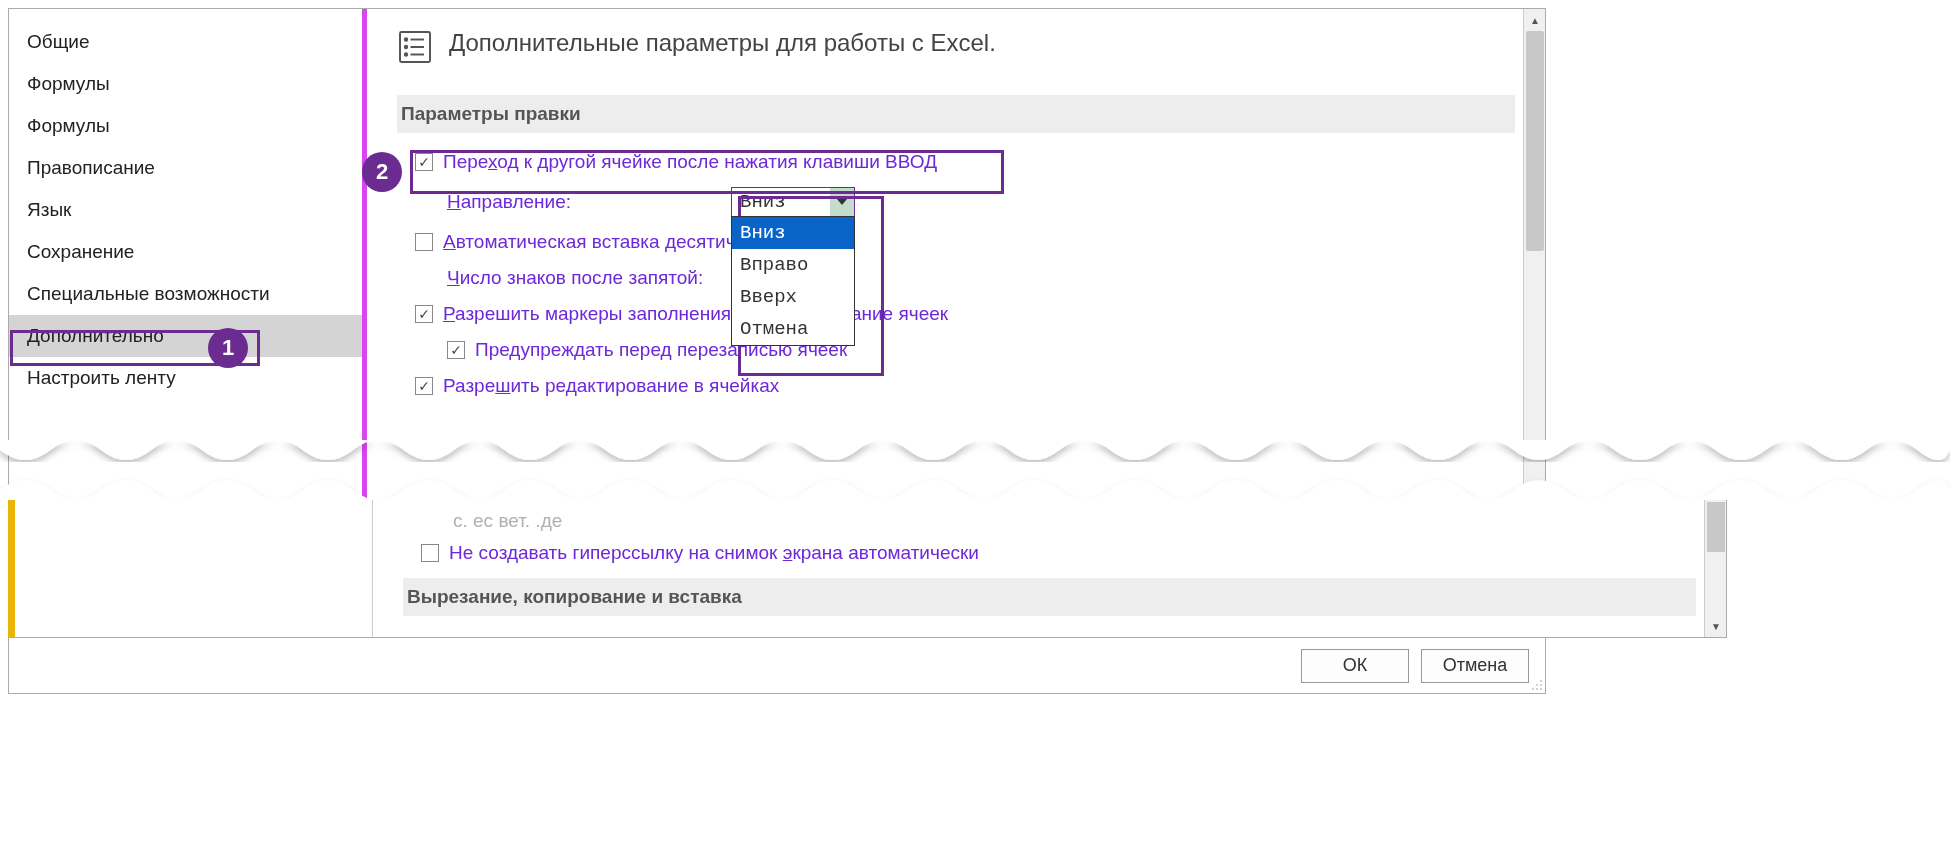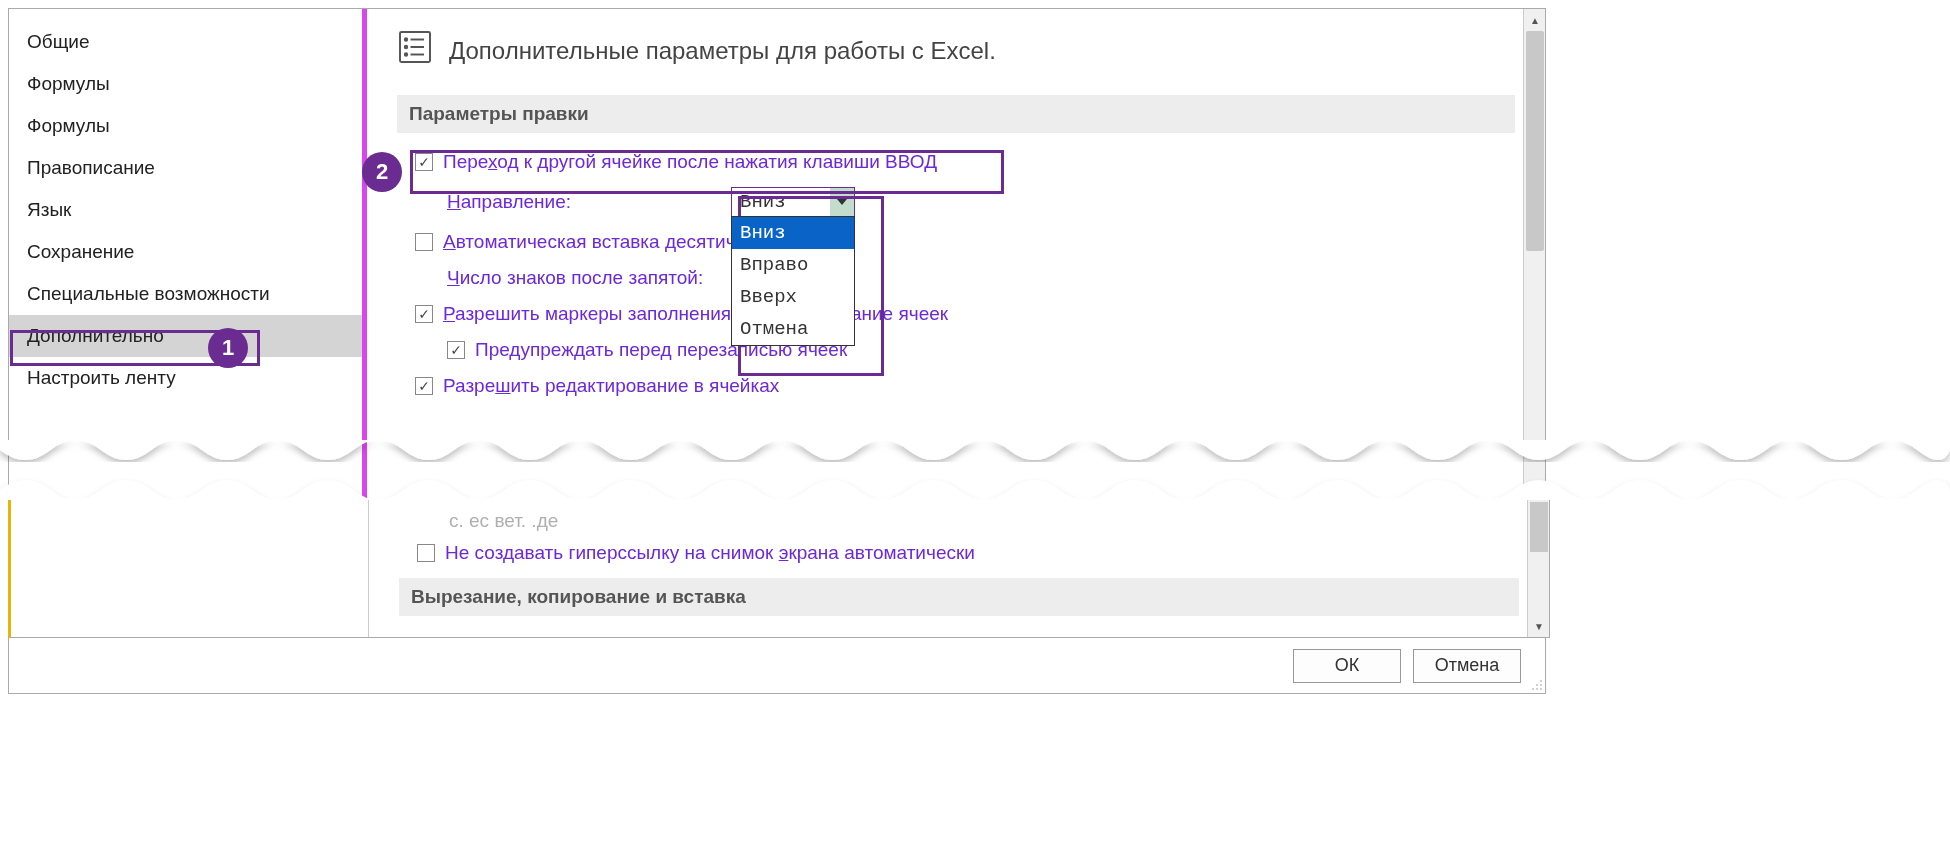--- a/index.html
+++ b/index.html
@@ -70,36 +70,36 @@
   .content {
     flex: 1;
     position: relative;
     overflow: hidden;
   }
   .content-inner {
     padding: 20px 30px 0 30px;
   }
   .page-title-row {
     display: flex;
-    align-items: flex-end;
+    align-items: flex-start;
     gap: 16px;
     margin-bottom: 30px;
   }
   .page-icon {
     width: 36px;
     height: 36px;
     color: #555;
   }
   .page-title {
     font-size: 24px;
     color: #444;
   }
   .section-header {
     background: #ededed;
-    padding: 8px 12px;
+    padding: 8px 4px;
     font-weight: 600;
     color: #555;
     margin-bottom: 18px;
   }
   .row {
     display: flex;
     align-items: center;
     margin-bottom: 14px;
     position: relative;
   }
@@ -228,23 +228,23 @@
     left: 0;
     width: 100%;
     height: 60px;
     pointer-events: none;
     z-index: 200;
   }
   .lower-part {
     position: absolute;
     left: 8px;
     top: 500px;
-    width: 1542px;
+    width: 1719px;
     height: 138px;
-    border-left: 3px solid #eab308;
+    border-left: 7px solid #eab308;
     border-right: 1px solid #aaa;
     border-bottom: 1px solid #aaa;
     display: flex;
     background: #fff;
   }
   .lower-sidebar {
     width: 358px;
     border-right: 1px solid #ccc;
   }
   .lower-content {
@@ -278,21 +278,21 @@
   .button-bar {
     position: absolute;
     left: 8px;
     top: 638px;
     width: 1538px;
     height: 56px;
     display: flex;
     justify-content: flex-end;
     align-items: center;
     gap: 12px;
-    padding-right: 24px;
+    padding-right: 16px;
     background: #fff;
     border-left: 1px solid #aaa;
     border-right: 1px solid #aaa;
     border-bottom: 1px solid #aaa;
   }
   .btn {
     min-width: 108px;
     height: 34px;
     border: 1px solid #999;
     background: #fdfdfd;

